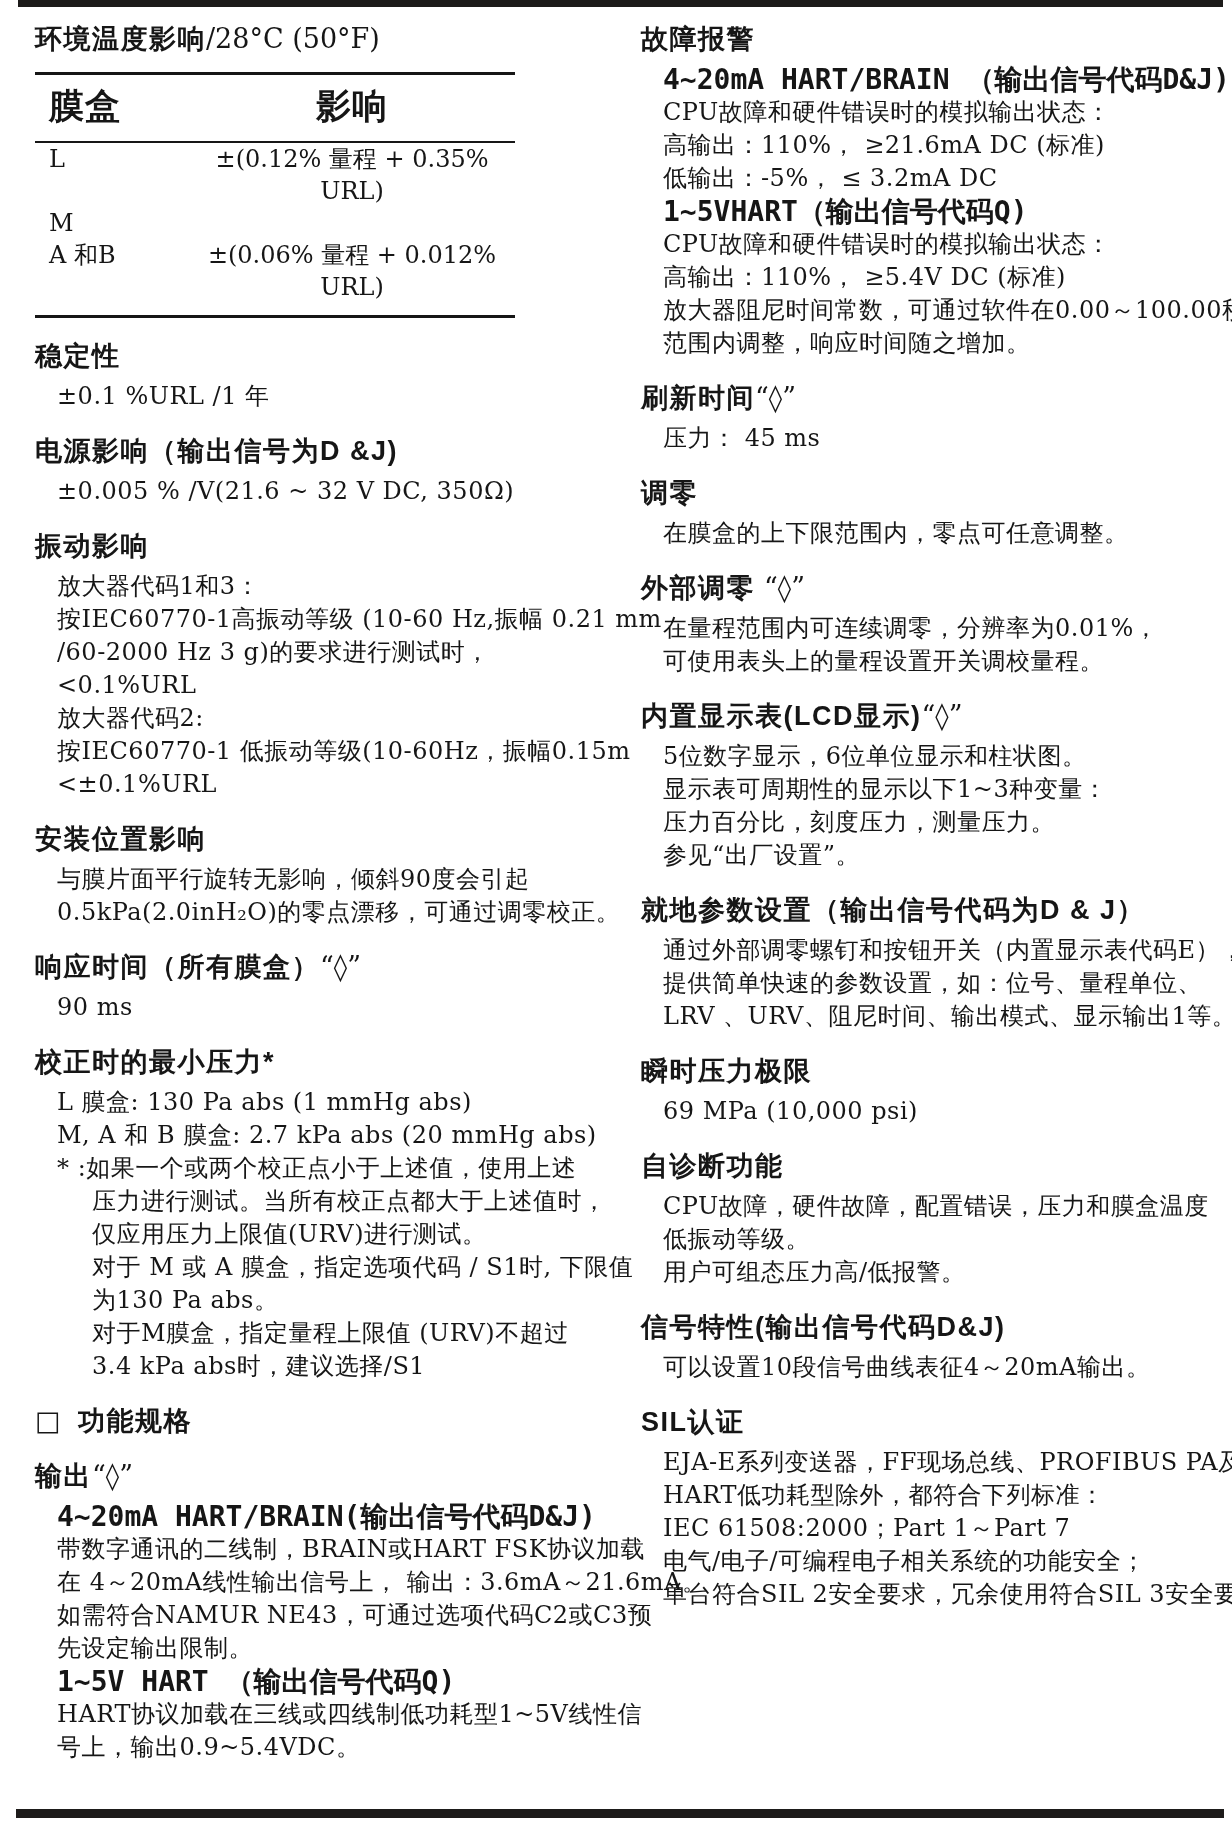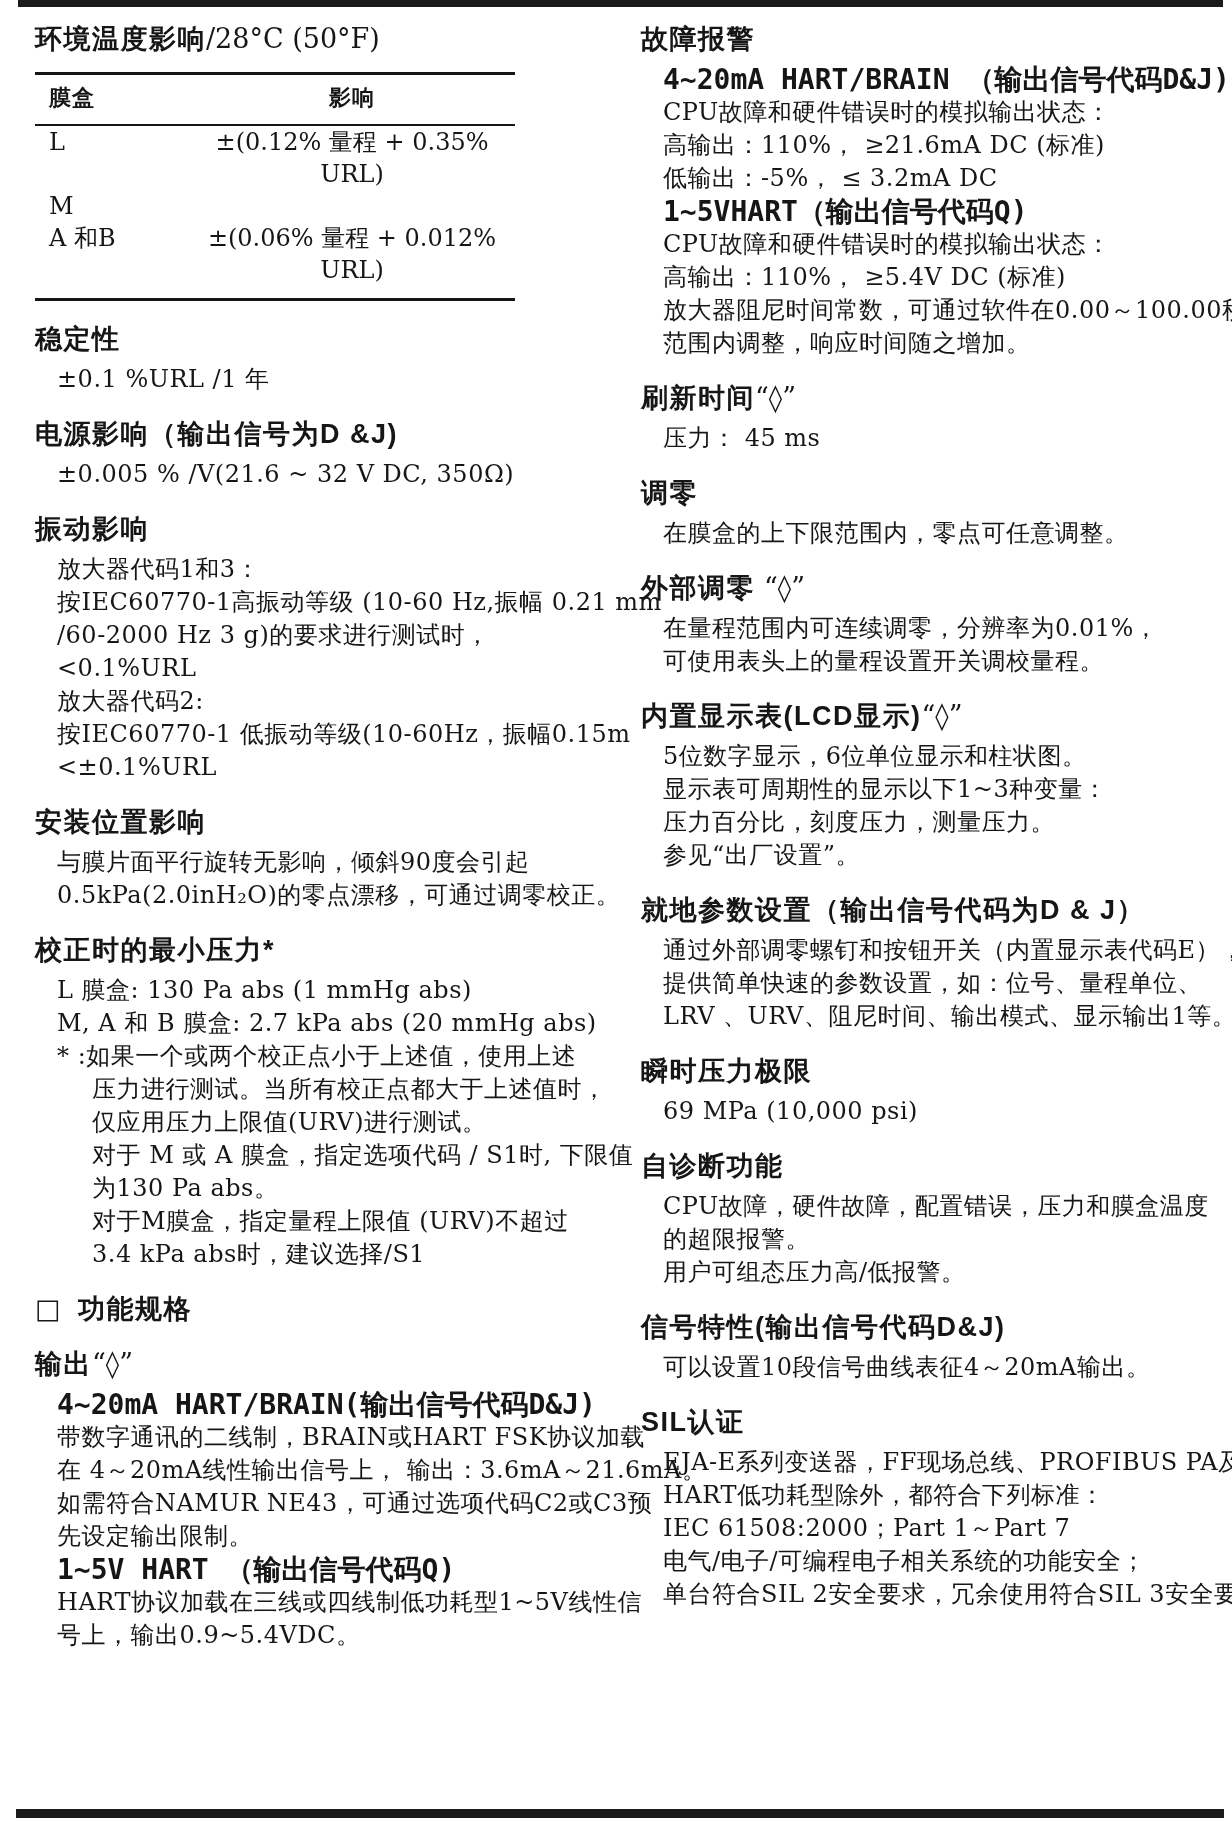--- a/index.html
+++ b/index.html
@@ -60,21 +60,21 @@
     border-top:3px solid #161616;
     border-bottom:3px solid #161616;
     padding:0 0 12px 0;
   }
   .spec-thead{
     display:flex;
     border-bottom:2px solid #161616;
     padding:8px 0 11px 0;
     font-family:"Liberation Sans","DejaVu Sans",sans-serif;
     font-weight:700;
-    font-size:22px;
+    font-size:35px;
     letter-spacing:1px;
   }
   .spec-trow{
     display:flex;
     font-size:24px;
     line-height:32px;
   }
   .spec-trow:first-of-type{margin-top:10px;}
   .cell-1{width:140px;padding-left:14px;}
   .cell-2{flex:1;text-align:center;}
@@ -125,20 +125,24 @@
           <div class="line ind1">放大器代码2:</div>
           <div class="line ind1">按IEC60770-1 低振动等级(10-60Hz，振幅0.15m</div>
           <div class="line ind1">&lt;±0.1%URL</div>
         </div>
         <div class="section">
           <div class="heading"><span class="h-text">安装位置影响</span></div>
           <div class="line ind1">与膜片面平行旋转无影响，倾斜90度会引起</div>
           <div class="line ind1">0.5kPa(2.0inH₂O)的零点漂移，可通过调零校正。</div>
         </div>
         <div class="section">
+          <div class="heading"><span class="h-text">响应时间（所有膜盒）</span><span class="h-suffix">“◊”</span></div>
+          <div class="line ind1">90 ms</div>
+        </div>
+        <div class="section">
           <div class="heading"><span class="h-text">校正时的最小压力*</span></div>
           <div class="line ind1">L 膜盒: 130 Pa abs (1 mmHg abs)</div>
           <div class="line ind1">M, A 和 B 膜盒: 2.7 kPa abs (20 mmHg abs)</div>
           <div class="line ind1">* :如果一个或两个校正点小于上述值，使用上述</div>
           <div class="line ind2">压力进行测试。当所有校正点都大于上述值时，</div>
           <div class="line ind2">仅应用压力上限值(URV)进行测试。</div>
           <div class="line ind2">对于 M 或 A 膜盒，指定选项代码 / S1时, 下限值</div>
           <div class="line ind2">为130 Pa abs。</div>
           <div class="line ind2">对于M膜盒，指定量程上限值 (URV)不超过</div>
           <div class="line ind2">3.4 kPa abs时，建议选择/S1</div>
@@ -199,21 +203,21 @@
           <div class="line ind1">提供简单快速的参数设置，如：位号、量程单位、</div>
           <div class="line ind1">LRV 、URV、阻尼时间、输出模式、显示输出1等。</div>
         </div>
         <div class="section">
           <div class="heading"><span class="h-text">瞬时压力极限</span></div>
           <div class="line ind1">69 MPa (10,000 psi)</div>
         </div>
         <div class="section">
           <div class="heading"><span class="h-text">自诊断功能</span></div>
           <div class="line ind1">CPU故障，硬件故障，配置错误，压力和膜盒温度</div>
-          <div class="line ind1">的超限报警。</div>
+          <div class="line ind1">低振动等级。</div>
           <div class="line ind1">用户可组态压力高/低报警。</div>
         </div>
         <div class="section">
           <div class="heading"><span class="h-text">信号特性(输出信号代码D&amp;J)</span></div>
           <div class="line ind1">可以设置10段信号曲线表征4～20mA输出。</div>
         </div>
         <div class="section">
           <div class="heading"><span class="h-text">SIL认证</span></div>
           <div class="line ind1">EJA-E系列变送器，FF现场总线、PROFIBUS PA及</div>
           <div class="line ind1">HART低功耗型除外，都符合下列标准：</div>

